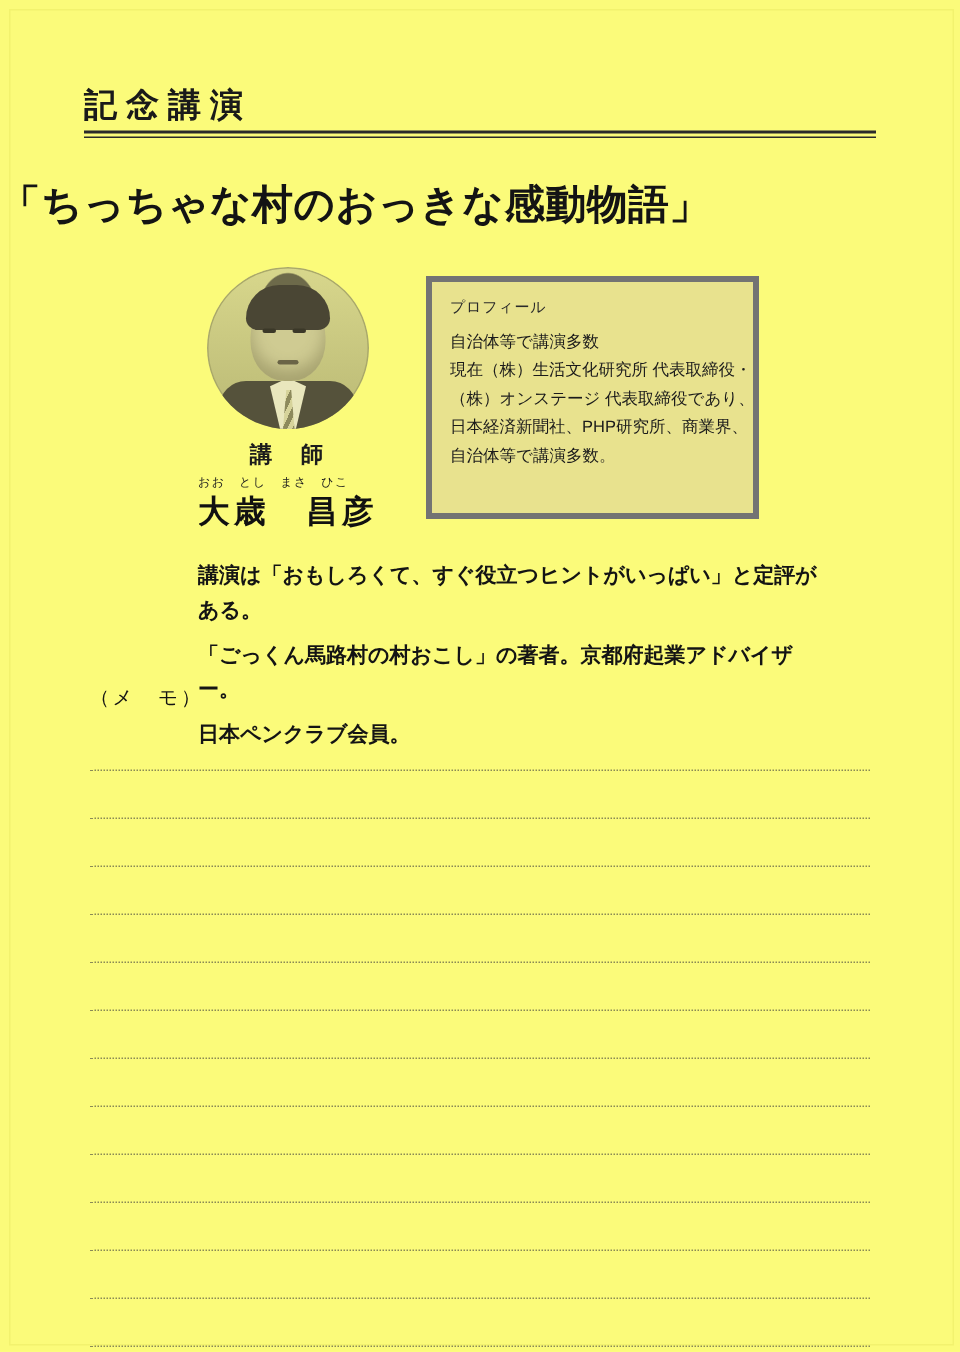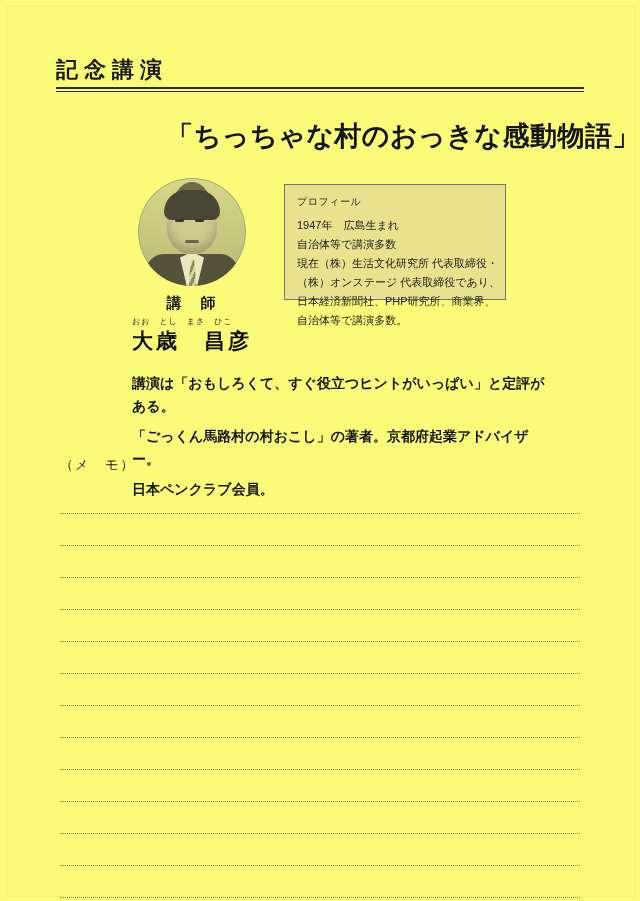--- a/index.html
+++ b/index.html
@@ -46,21 +46,21 @@
     border-top: 1px solid #2a2a2a;
     margin-top: 2px;
     height: 0;
   }
   
   .main-title {
     position: absolute;
     left: 0;
     top: 118px;
     width: 640px;
-    text-align: right;
+    text-align: left;
     font-size: 27px;
     font-weight: bold;
     letter-spacing: 0.5px;
     color: #141414;
   }
   
   .bio-row {
     position: absolute;
     left: 132px;
     top: 178px;
@@ -174,23 +174,23 @@
     font-size: 21px;
     font-weight: bold;
     letter-spacing: 3px;
     color: #111;
   }
   .profile-box {
     position: absolute;
     left: 152px;
     top: 6px;
     width: 222px;
-    height: 116px;
+    height: 162px;
     background: #e8e28e;
-    border: 1px solid #737373;
+    border: 4px solid #737373;
     box-sizing: border-box;
     padding: 10px 12px 6px 12px;
   }
   .profile-title {
     font-size: 10px;
     color: #2a2a2a;
     margin-bottom: 7px;
     letter-spacing: .5px;
   }
   .profile-line {
@@ -273,21 +273,20 @@
         <span>おお</span>
         <span>とし</span>
         <span>まさ</span>
         <span>ひこ</span>
       </div>
       <div class="speaker-name">大歳　昌彦</div>
     </div>
 
     <div class="profile-box">
       <div class="profile-title">プロフィール</div>
-      <div class="profile-line">1947年　広島生まれ</div>
       <div class="profile-line">自治体等で講演多数</div>
       <div class="profile-line">現在（株）生活文化研究所 代表取締役・</div>
       <div class="profile-line">（株）オンステージ 代表取締役であり、</div>
       <div class="profile-line">日本経済新聞社、PHP研究所、商業界、</div>
       <div class="profile-line">自治体等で講演多数。</div>
     </div>
 
   </div>
 
   <div class="desc">

